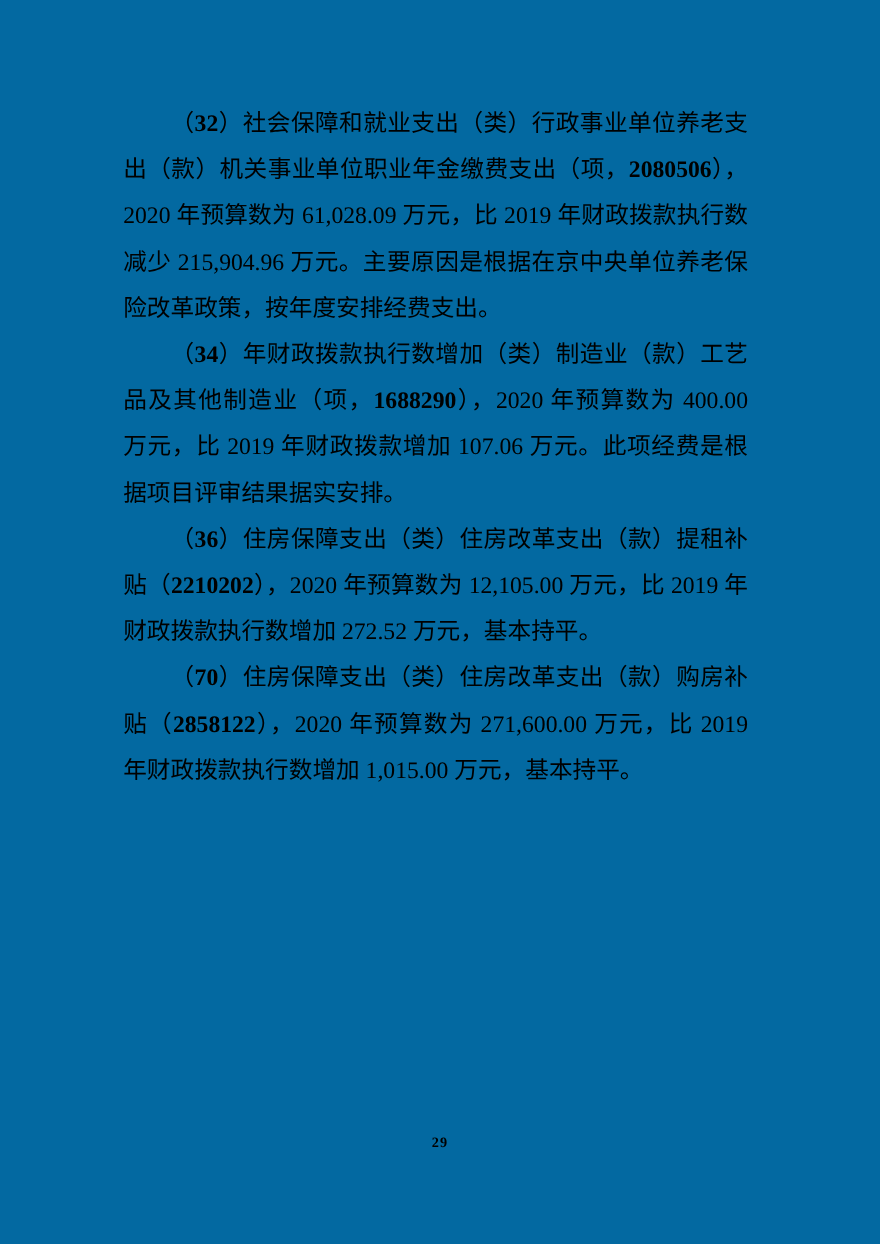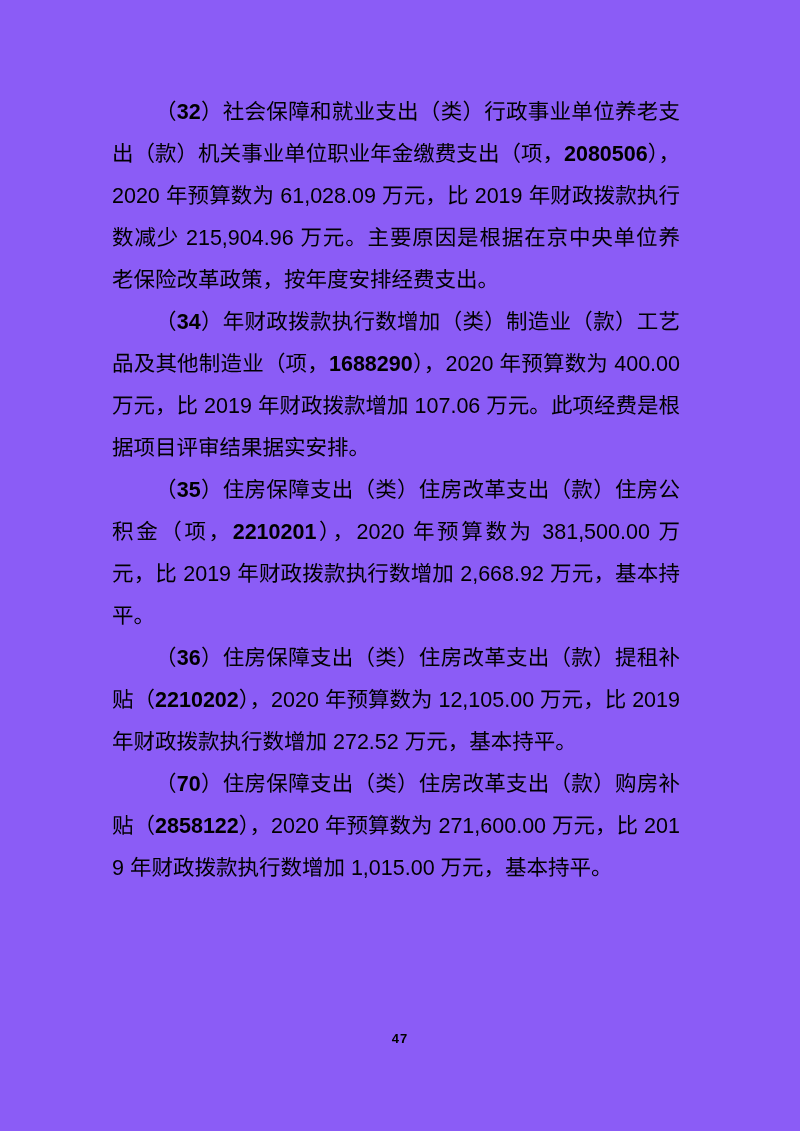--- a/index.html
+++ b/index.html
@@ -1,23 +1,23 @@
 <!DOCTYPE html>
 <html lang="zh-CN"><head>
 <meta charset="utf-8">
 <style>
   html, body { margin: 0; padding: 0; }
   body { background: #ffffff; }
   .page {
     position: relative;
     width: 800px;
     height: 1131px;
-    background: #8b5cf6;
+    background: #0369a1;
     color: #000000;
-    font-family: Liberation Sans, sans-serif;
+    font-family: Liberation Serif, serif;
     overflow: hidden;
   }
   .content {
     position: absolute;
     left: 112px;
     top: 91px;
     width: 568px;
   }
   .para {
     margin: 0;
@@ -42,18 +42,17 @@
     color: #000000;
   }
 </style>
 </head>
 <body>
 
 <div class="page">
   <main class="content">
       <p class="para"><span>（</span><b>32</b><span>）社会保障和就业支出（类）行政事业单位养老支出（款）机关事业单位职业年金缴费支出（项，</span><b>2080506</b><span>），2020 年预算数为 61,028.09 万元，比 2019 年财政拨款执行数减少 215,904.96 万元。主要原因是根据在京中央单位养老保险改革政策，按年度安排经费支出。</span></p>
       <p class="para"><span>（</span><b>34</b><span>）年财政拨款执行数增加（类）制造业（款）工艺品及其他制造业（项，</span><b>1688290</b><span>），2020 年预算数为 400.00 万元，比 2019 年财政拨款增加 107.06 万元。此项经费是根据项目评审结果据实安排。</span></p>
-      <p class="para"><span>（</span><b>35</b><span>）住房保障支出（类）住房改革支出（款）住房公积金（项，</span><b>2210201</b><span>），2020 年预算数为 381,500.00 万元，比 2019 年财政拨款执行数增加 2,668.92 万元，基本持平。</span></p>
       <p class="para"><span>（</span><b>36</b><span>）住房保障支出（类）住房改革支出（款）提租补贴（</span><b>2210202</b><span>），2020 年预算数为 12,105.00 万元，比 2019 年财政拨款执行数增加 272.52 万元，基本持平。</span></p>
       <p class="para"><span>（</span><b>70</b><span>）住房保障支出（类）住房改革支出（款）购房补贴（</span><b>2858122</b><span>），2020 年预算数为 271,600.00 万元，比 2019 年财政拨款执行数增加 1,015.00 万元，基本持平。</span></p>
     </main>
-  <div class="pagenum">47</div>
+  <div class="pagenum">29</div>
 </div>
 
 </body></html>

